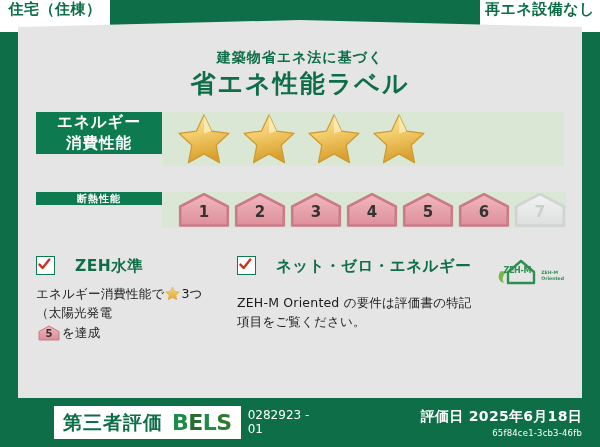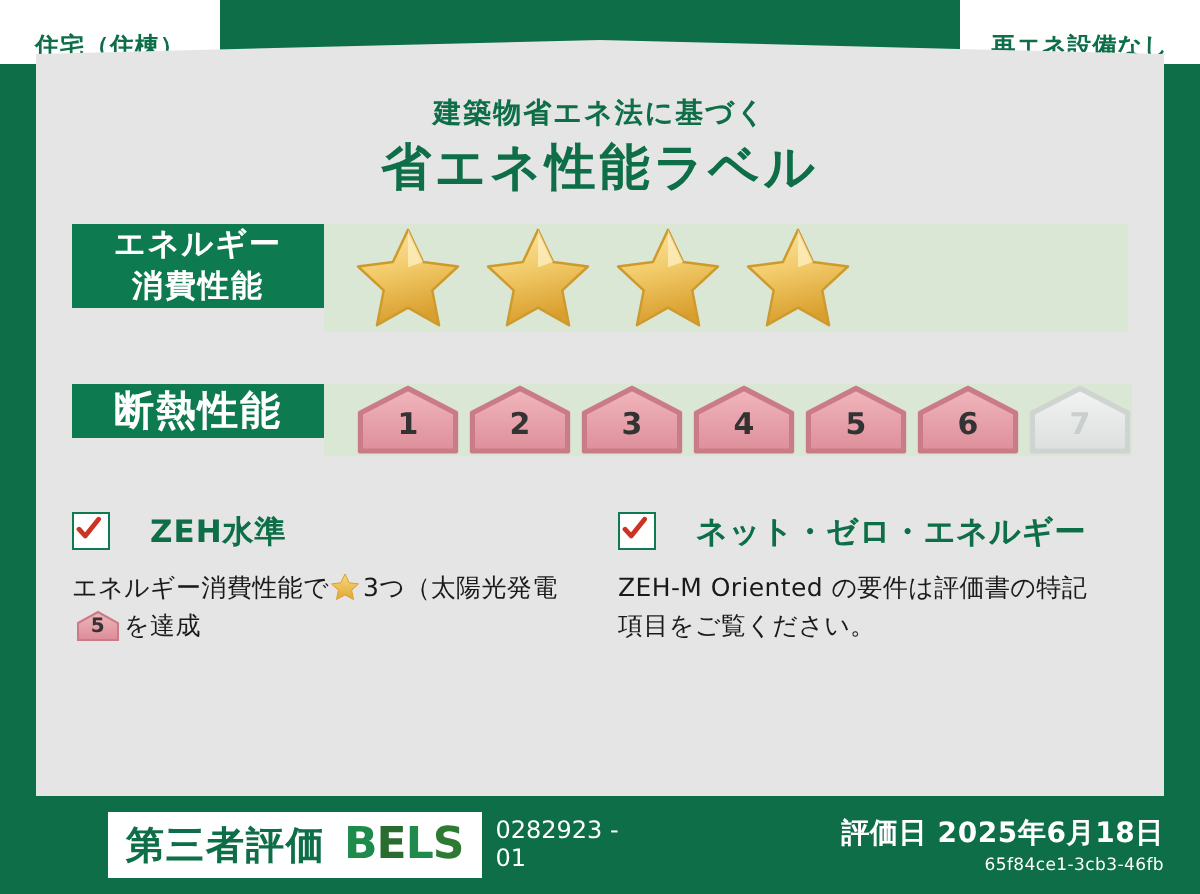--- a/index.html
+++ b/index.html
@@ -6,22 +6,22 @@
   body{
     width:600px;height:447px;overflow:hidden;
     background:#0b6b45;
     font-family:"DejaVu Sans","Liberation Sans",sans-serif;
   }
   #label{position:relative;width:600px;height:447px;background:#0d6e47;}
 
   
   .badge{
     position:absolute;top:0;background:#ffffff;color:#0d6e47;
-    font-weight:bold;font-size:12px;letter-spacing:.5px;
-    display:flex;align-items:flex-end;justify-content:center;
+    font-weight:bold;font-size:15px;letter-spacing:.5px;
+    display:flex;align-items:flex-start;justify-content:center;
     height:32px;
   }
   #badge-left{left:0;width:110px;border-bottom-right-radius:2px;}
   #badge-right{right:0;width:120px;border-bottom-left-radius:2px;}
 
   
   #panel{
     position:absolute;left:18px;right:18px;top:20px;bottom:49px;
     background:#e5e5e5;
     clip-path:polygon(0% 7px, 50% 0px, 100% 7px, 100% 100%, 0% 100%);
@@ -44,21 +44,21 @@
   .row-label{
     width:126px;flex:0 0 126px;background:#0d7a4f;color:#ffffff;
     font-weight:bold;font-size:15.5px;letter-spacing:1px;line-height:1.35;
     display:flex;align-items:center;justify-content:center;text-align:center;
   }
   .row-body{
     flex:1;background:#d9e7d4;display:flex;align-items:center;
     padding-left:14px;
   }
   #insul-row{height:48px;margin-top:8px;}
-  #insul-row .row-label{font-size:20px;}
+  #insul-row .row-label{font-size:10px;}
   #insul-row .row-body{padding-left:16px;}
 
   
   .stars{display:flex;gap:9px;align-items:center;}
   .star{width:56px;height:54px;display:block;}
 
   
   .houses{display:flex;gap:4px;align-items:center;}
   .house{position:relative;width:52px;height:36px;}
   .house svg{display:block;width:52px;height:36px;}
@@ -337,20 +337,33 @@
         </div>
 
         <div class="col">
           <div class="col-head">
             <span class="checkbox">
               <svg width="13" height="13" viewBox="0 0 13 13">
                 <path d="M1.5 6.6 L4.6 10 L11.3 1.6" fill="none" stroke="#cc3322" stroke-width="2.4" stroke-linecap="round" stroke-linejoin="round"></path>
               </svg>
             </span>
             <span class="col-title">ネット・ゼロ・エネルギー</span>
+            <span id="zehm-logo">
+              <span id="zehm-mark">
+                <svg viewBox="0 0 44 30">
+                  <path d="M6 15 C2 19 3 26 9 27 C6 22 9 18 12 16Z" fill="#7ab648"></path>
+                  <path d="M13 16 L26 5 L39 16 L39 27 L13 27 Z" fill="none" stroke="#2f8f4e" stroke-width="2.4" stroke-linejoin="round"></path>
+                </svg>
+                <span class="zt">ZEH-M</span>
+              </span>
+              <span id="zehm-sub">
+                <span>ZEH-M</span><br>
+                <span>Oriented</span>
+              </span>
+            </span>
           </div>
           <div class="col-body">
             <span>ZEH-M Oriented の要件は評価書の特記</span><br>
             <span>項目をご覧ください。</span>
           </div>
         </div>
 
       </div>
     </div>
   </div>

